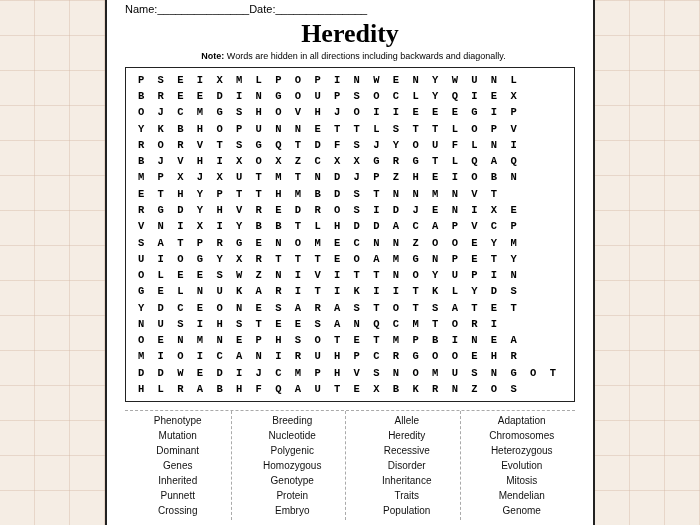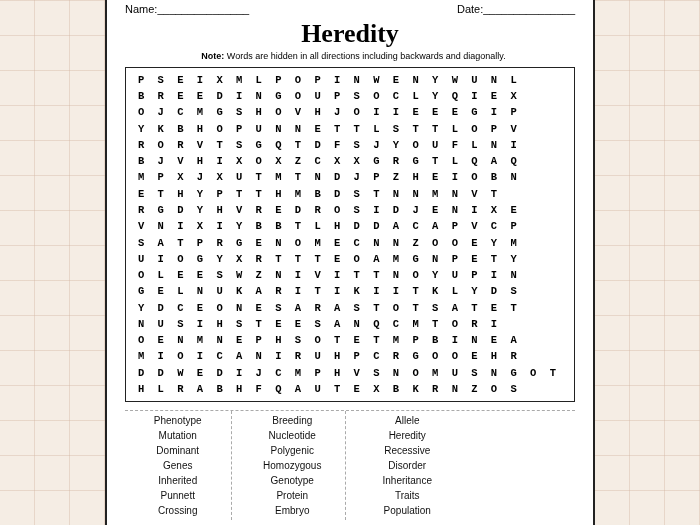--- a/index.html
+++ b/index.html
@@ -19,21 +19,21 @@
     .paper {
       background: white;
       border: 2px solid #222;
       width: 490px;
       min-height: 510px;
       padding: 10px 18px 12px 18px;
       position: relative;
     }
     .header-row {
       display: flex;
-      justify-content: space-between;
+      justify-content: flex-start;
       font-size: 11px;
       margin-bottom: 4px;
     }
     .title {
       text-align: center;
       font-size: 26px;
       font-weight: bold;
       margin-bottom: 2px;
       font-family: Georgia, serif;
     }
@@ -130,14 +130,23 @@
       </div>
       <div class="word-column">
         <span class="word-item">Allele</span>
         <span class="word-item">Heredity</span>
         <span class="word-item">Recessive</span>
         <span class="word-item">Disorder</span>
         <span class="word-item">Inheritance</span>
         <span class="word-item">Traits</span>
         <span class="word-item">Population</span>
       </div>
+      <div class="word-column">
+        <span class="word-item">Adaptation</span>
+        <span class="word-item">Chromosomes</span>
+        <span class="word-item">Heterozygous</span>
+        <span class="word-item">Evolution</span>
+        <span class="word-item">Mitosis</span>
+        <span class="word-item">Mendelian</span>
+        <span class="word-item">Genome</span>
+      </div>
     </div>
 </div>
 
 </body></html>

